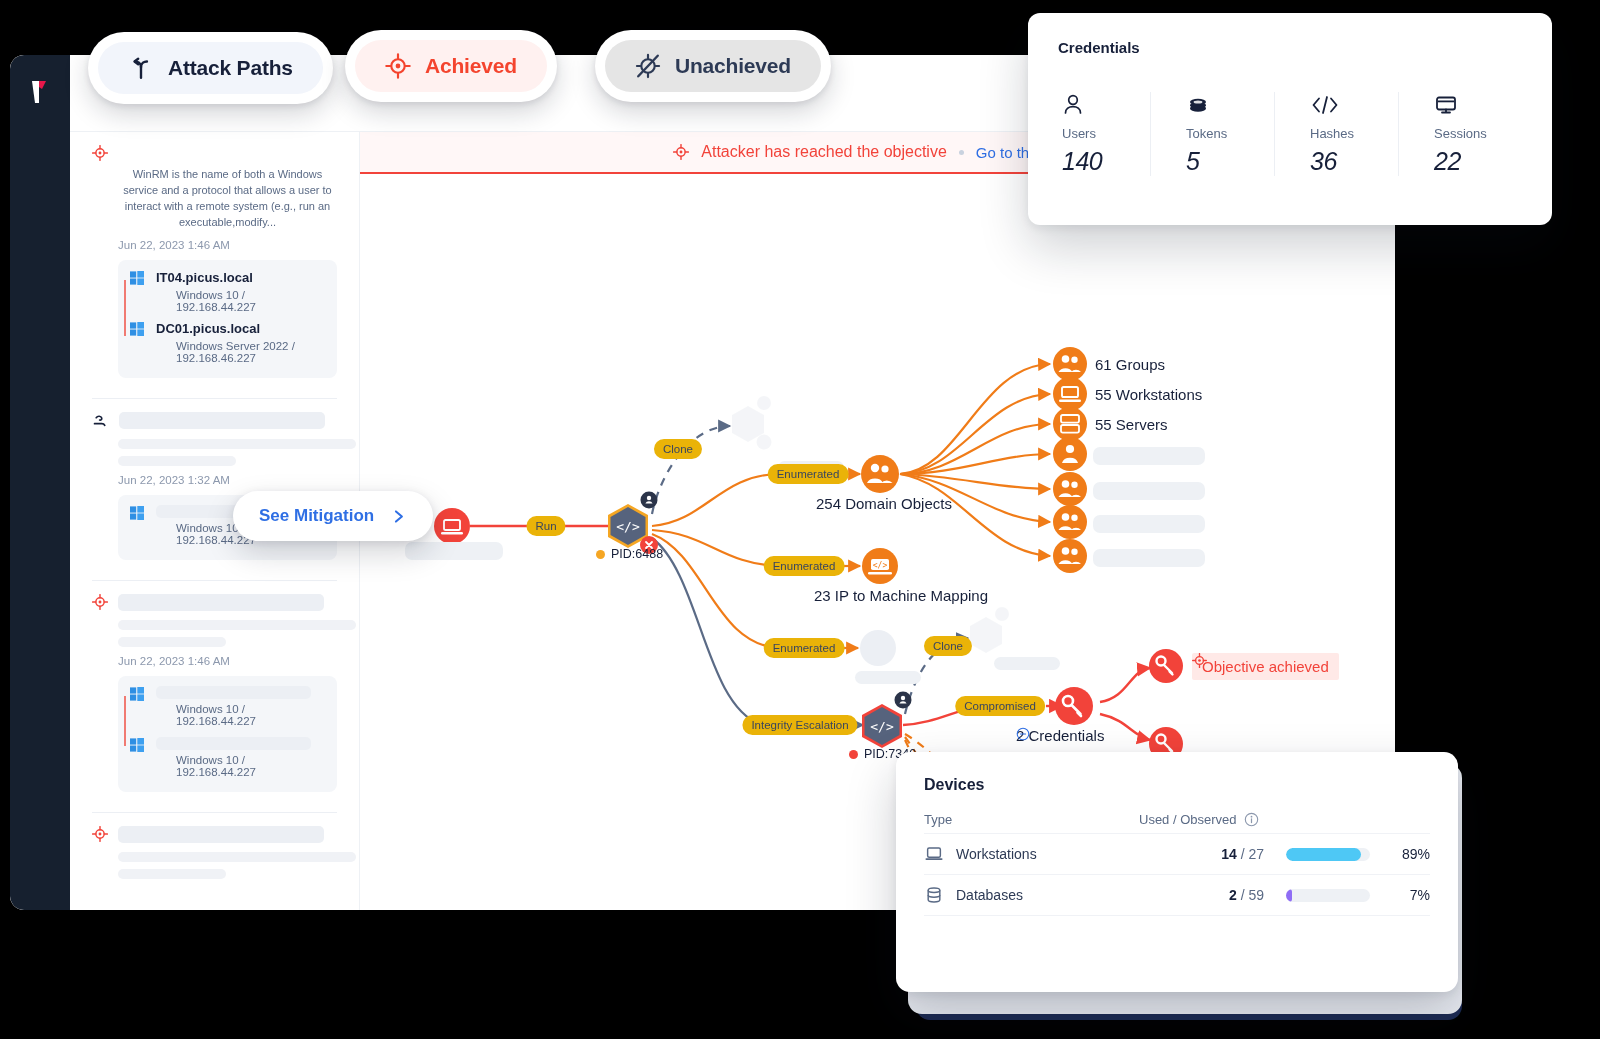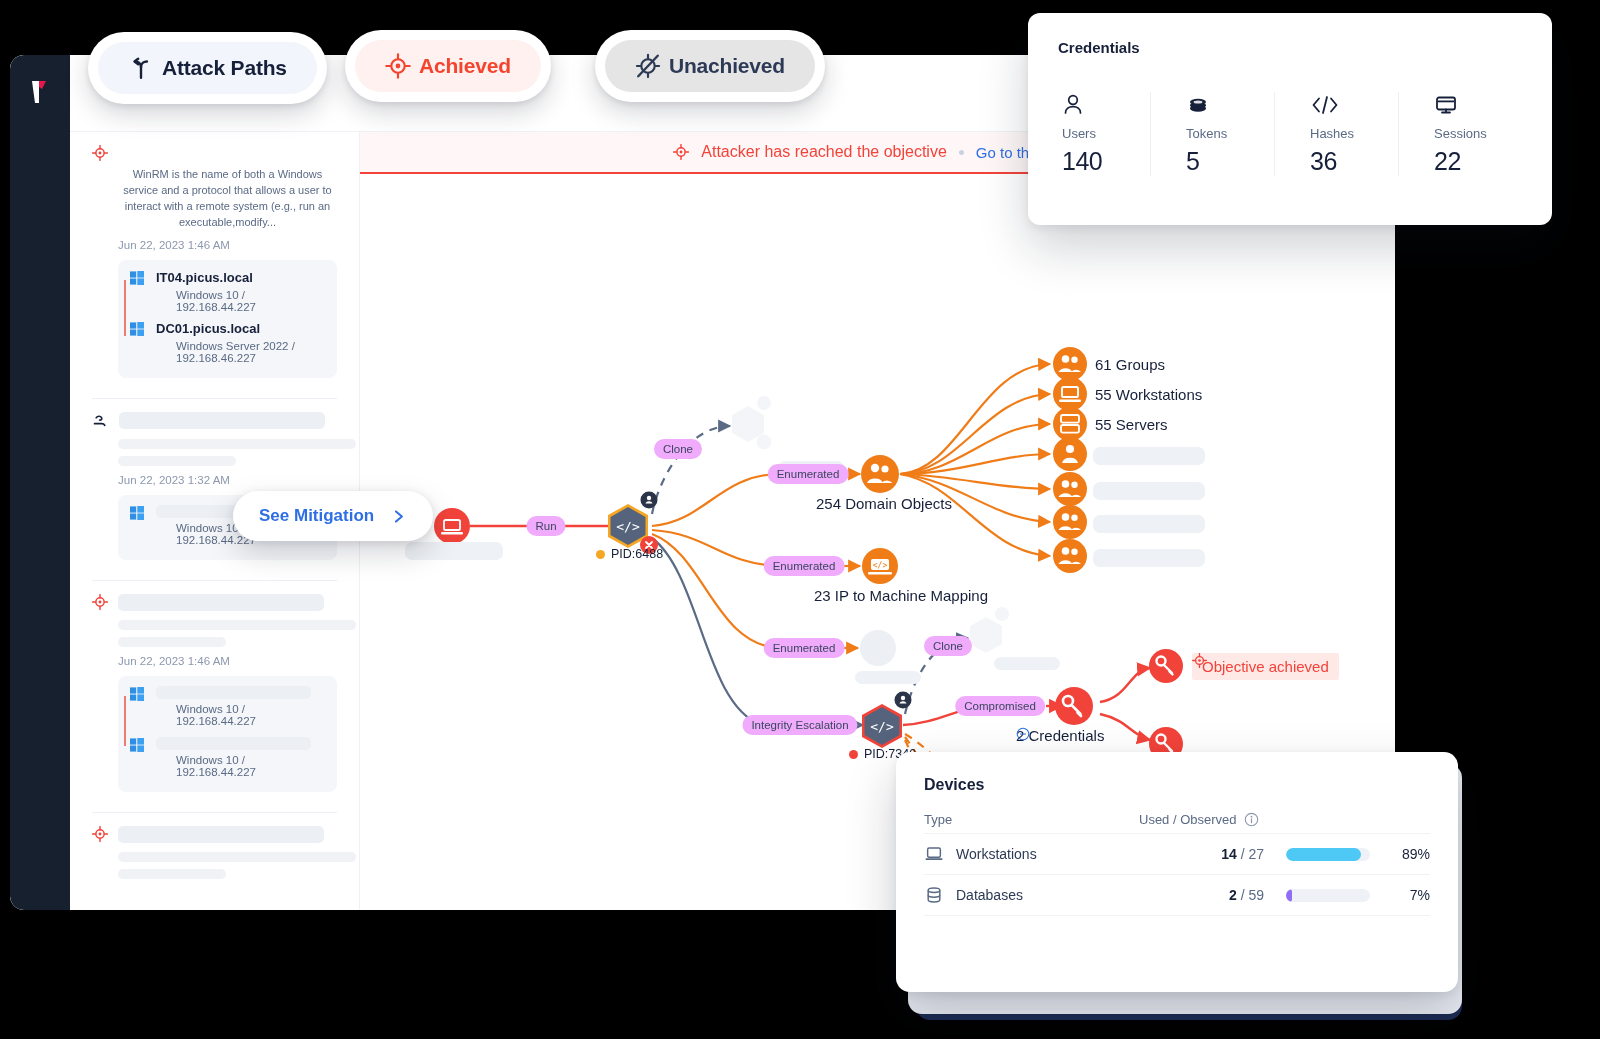--- a/index.html
+++ b/index.html
@@ -26,21 +26,21 @@
     background:#ffffff; border-bottom:1px solid #eef1f5;
   }
 
   
   .pill-wrap{ position:absolute; z-index:40; }
   .pill-outer{
     background:#ffffff; border-radius:46px; padding:10px;
     box-shadow:0 10px 26px rgba(17,24,39,.18), 0 2px 6px rgba(17,24,39,.10);
   }
   .pill-inner{
-    display:flex; align-items:center; gap:8px;
+    display:flex; align-items:center; gap:14px;
     border-radius:36px; padding:13px 30px;justify-content:flex-end;
   }
   .pill-inner.blue{ background:#f2f5fb; }
   .pill-inner.red { background:#fff1f0; }
   .pill-inner.grey{ background:#e5e5e5; }
   .pill-label{ font-size:21px; font-weight:700; letter-spacing:-.2px; }
   .pill-label.navy{ color:#17203a; }
   .pill-label.red { color:#f4442e; font-weight:600;}
   .pill-label.slate{ color:#2d3a55; font-weight:600;}
 
@@ -90,21 +90,21 @@
   .dot-sep{ width:5px; height:5px; border-radius:50%; background:#c9d2df; }
   #alert-link{ color:#2f6fe4; font-size:15px; cursor:pointer; }
 
   #graph{ position:absolute; left:0; top:42px; right:0; bottom:0; }
   #graph svg{ position:absolute; left:0; top:0; }
 
   .nodelabel{
     position:absolute; font-size:15px; color:#17203a; white-space:nowrap;
   }
   .edgechip{
-    position:absolute; background:#f0abfc; border-radius:11px;
+    position:absolute; background:#eab308; border-radius:11px;
     font-size:11.5px; color:#3a465e; padding:4px 9px; white-space:nowrap;
     transform:translate(-50%,-50%);
   }
   .pidlabel{
     position:absolute; font-size:12.5px; color:#17203a; white-space:nowrap;
     display:flex; align-items:center; gap:6px;
   }
   .pid-dot{ width:9px; height:9px; border-radius:50%; }
   .ghost-bar{ position:absolute; background:#eef1f5; border-radius:7px; }
 
@@ -132,21 +132,21 @@
     padding:26px 30px;
   }
   #cred-title{ font-size:15px; font-weight:700; color:#17203a; }
   #cred-row{ display:flex; margin-top:36px; }
   .cred-cell{
     flex:1; padding-left:4px; position:relative;
   }
   .cred-cell + .cred-cell{ border-left:1px solid #eceff4; padding-left:35px; }
   .cred-ico{ height:26px; color:#17203a; display:block; }
   .cred-name{ font-size:13px; color:#5a6a85; margin-top:8px; }
-  .cred-val{ font-size:25px; color:#17203a; margin-top:6px; letter-spacing:-.5px;}
+  .cred-val{ font-size:25px; color:#17203a; margin-top:6px; letter-spacing:-.5px;font-style:italic;}
 
   
   #dev-stack3{
     position:absolute; left:916px; top:772px; width:546px; height:248px;
     background:#1c2a52; border-radius:14px; z-index:64;
   }
   #dev-stack2{
     position:absolute; left:908px; top:764px; width:554px; height:250px;
     background:#e9ecf2; border-radius:14px; z-index:65;
   }

